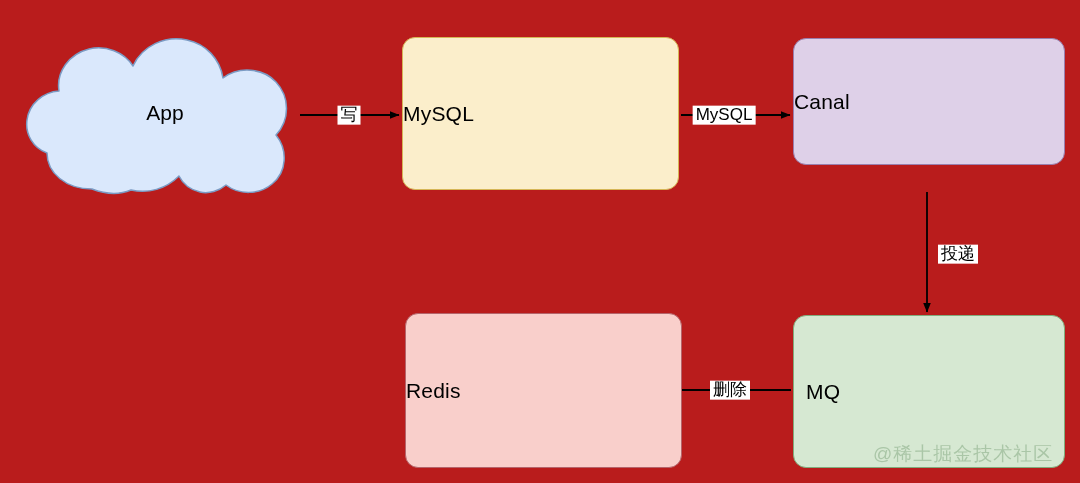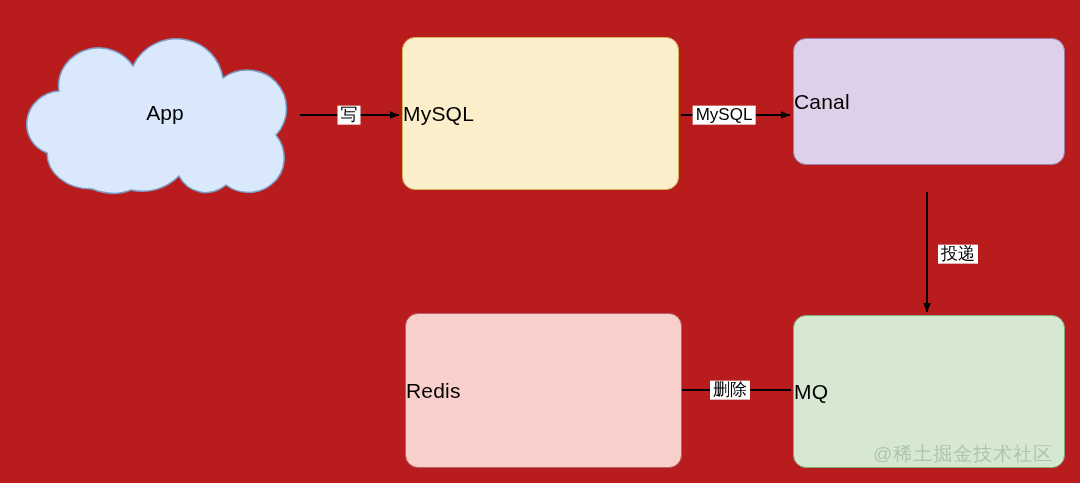--- a/index.html
+++ b/index.html
@@ -55,20 +55,21 @@
     left: 793px;  top: 38px;
     width: 272px; height: 127px;
     background: #ded0e8;
     border-color: #9a7fae;
   }
   #node-mq {
     left: 793px;  top: 315px;
     width: 272px; height: 153px;
     background: #d6e8d2;
     border-color: #81ac7c;
+    padding-left: 12px;
   }
   #node-redis {
     left: 388px;  top: 313px;
     width: 277px; height: 155px;
     background: #f9cfcb;
     border-color: #b5646a;
     margin-left: 17px;
   }
 
   

